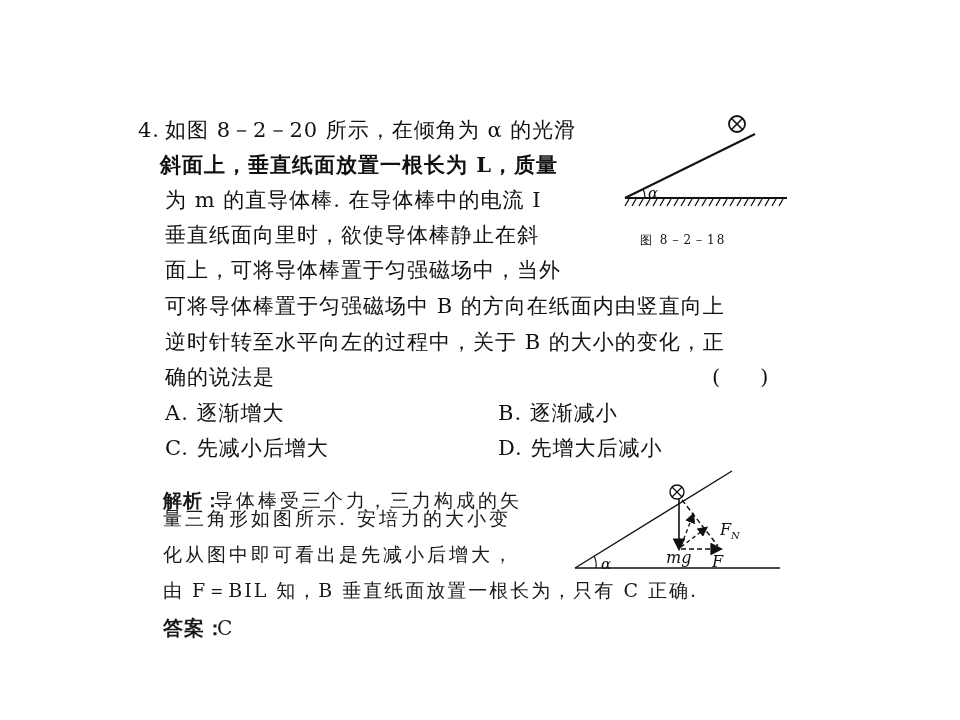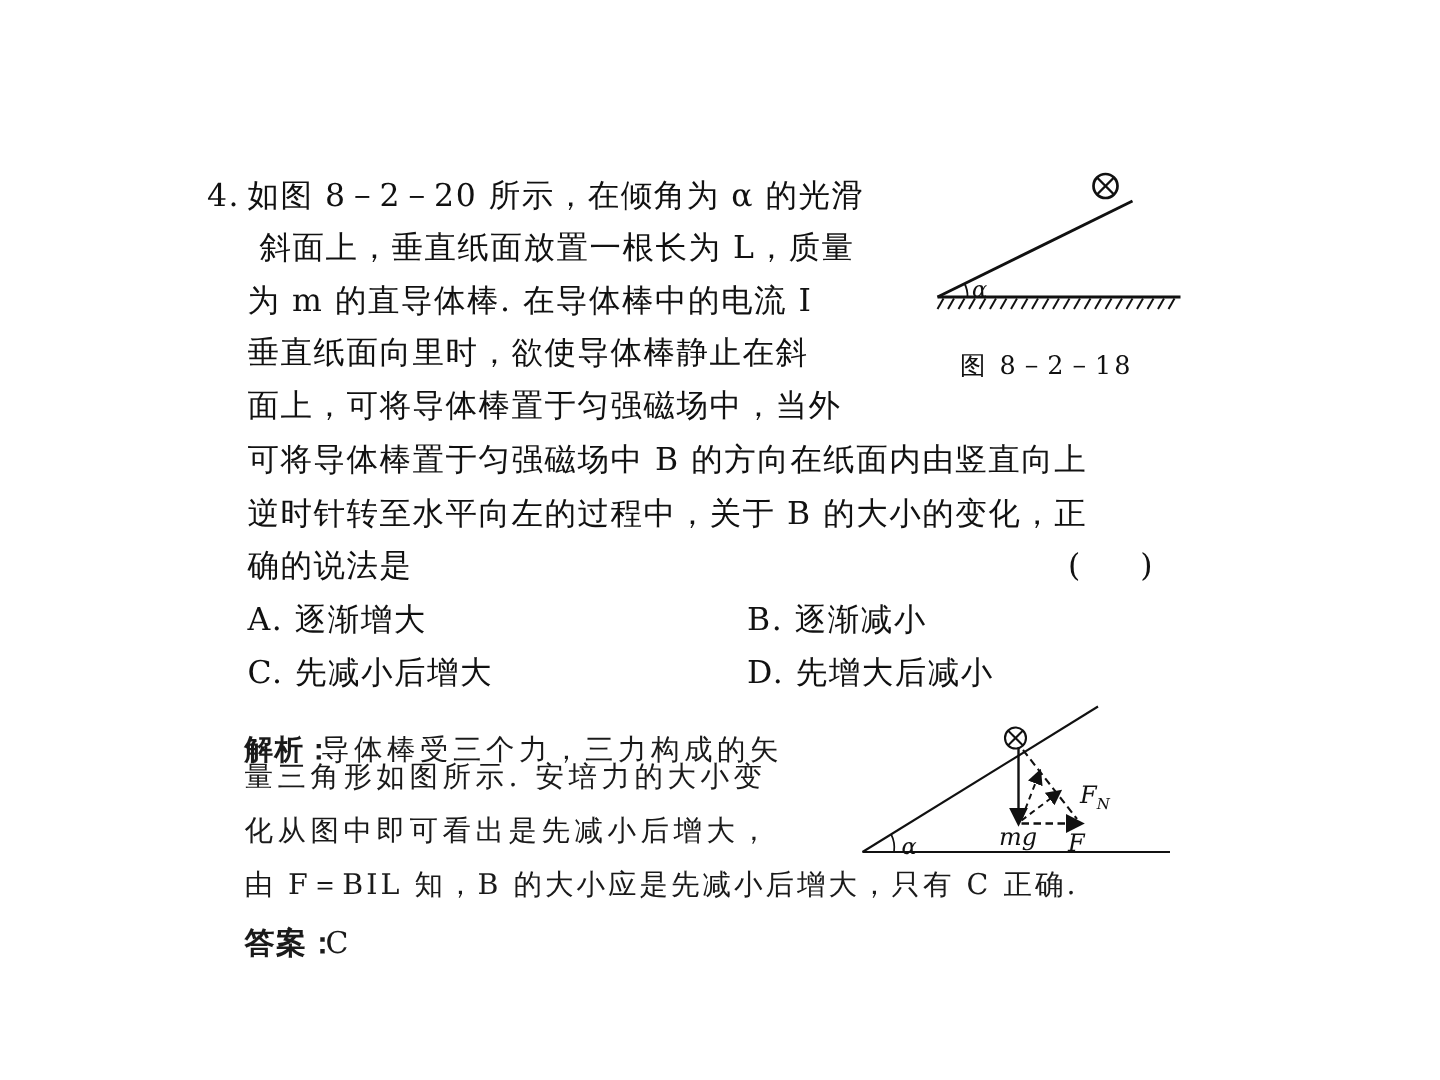--- a/index.html
+++ b/index.html
@@ -30,33 +30,33 @@
     }
     .bold { font-weight: bold; letter-spacing: 1px; }
     .paren {
       position: absolute;
       font-size: 21px;
       line-height: 26px;
       white-space: pre;
     }
     .fig-caption {
       position: absolute;
-      font-size: 17px;
+      font-size: 12px;
       letter-spacing: 2px;
       white-space: nowrap;
     }
     svg { position: absolute; overflow: visible; }
     .ital { font-style: italic; }
   </style>
 </head>
 <body>
 
 <div class="line" style="left:138px; top:117px;">4.</div>
 <div class="line" style="left:165px; top:117px;">如图 8－2－20 所示，在倾角为 α 的光滑</div>
-<div class="line" style="left:173px; top:152px;">斜面上，垂直纸面放置一根长为 L，质量</div>
+<div class="line" style="left:160px; top:152px;font-weight:bold;">斜面上，垂直纸面放置一根长为 L，质量</div>
 <div class="line" style="left:165px; top:187px;">为 m 的直导体棒. 在导体棒中的电流 I</div>
 <div class="line" style="left:165px; top:222px;">垂直纸面向里时，欲使导体棒静止在斜</div>
 <div class="line" style="left:165px; top:257px;">面上，可将导体棒置于匀强磁场中，当外</div>
 <div class="line" style="left:165px; top:293px;">可将导体棒置于匀强磁场中 B 的方向在纸面内由竖直向上</div>
 <div class="line" style="left:165px; top:329px;">逆时针转至水平向左的过程中，关于 B 的大小的变化，正</div>
 <div class="line" style="left:165px; top:364px;">确的说法是</div>
 <div class="paren" style="left:712px; top:364px;">(      )</div>
 
 <div class="line" style="left:165px; top:400px;">
   <span>A.</span>
@@ -116,21 +116,21 @@
   </g>
 </svg>
 <div class="line ital" style="left:648px; top:180px; font-size:15px;">α</div>
 <div class="fig-caption" style="left:640px; top:232px;">图 8－2－18</div>
 
 <div class="ans-line" style="left:163px; top:488px;">
   <span class="bold">解析</span><span class="bold" style="letter-spacing:-8px;">：</span><span>导体棒受三个力，三力构成的矢</span>
 </div>
 <div class="ans-line" style="left:163px; top:506px;">量三角形如图所示. 安培力的大小变</div>
 <div class="ans-line" style="left:163px; top:542px;">化从图中即可看出是先减小后增大，</div>
-<div class="ans-line" style="left:163px; top:578px; letter-spacing:2px;">由 F＝BIL 知，B 的大小应是先减小后增大，只有 C 正确.</div>
+<div class="ans-line" style="left:163px; top:578px; letter-spacing:2px;">由 F＝BIL 知，B 垂直纸面放置一根长为，只有 C 正确.</div>
 
 <div class="ans-line" style="left:163px; top:616px; font-size:20px;">
   <span class="bold">答案</span><span class="bold" style="letter-spacing:-8px;">：</span><span>C</span>
 </div>
 
 <svg width="240" height="120" style="left:560px; top:460px;">
   <defs>
     <marker id="arrowhead" markerWidth="8" markerHeight="8" refX="6" refY="4" orient="auto">
       <path d="M0,0 L8,4 L0,8 Z" fill="#111"></path>
     </marker>

